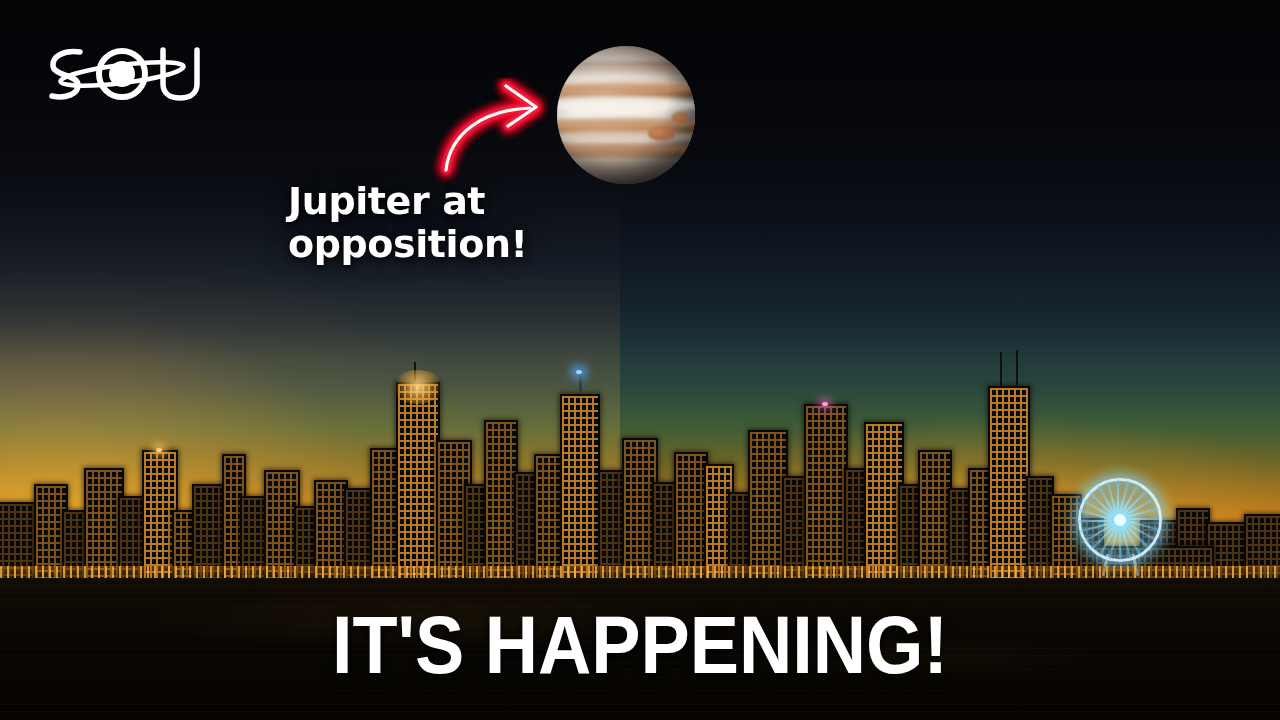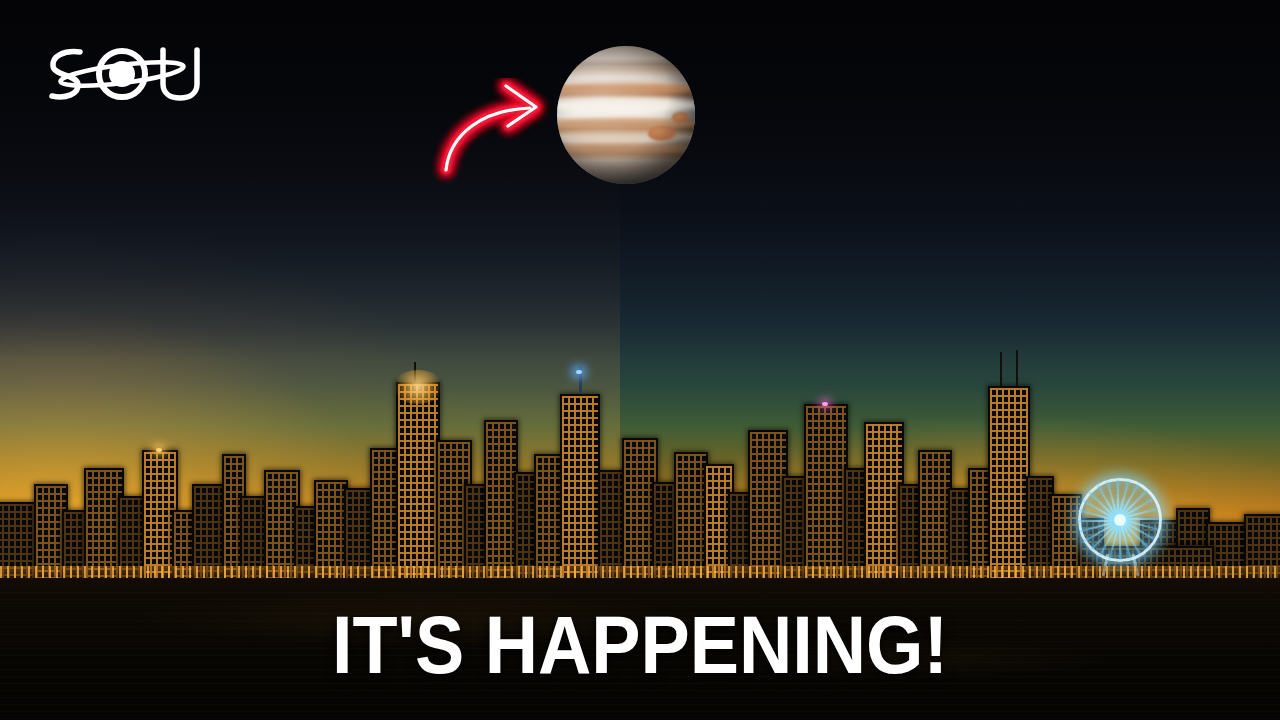--- a/index.html
+++ b/index.html
@@ -388,16 +388,20 @@
 
       <circle cx="86" cy="38" r="23" fill="none" stroke="#ffffff" stroke-width="6"></circle>
       <circle cx="86" cy="38" r="13" fill="#ffffff"></circle>
 
       <ellipse cx="86" cy="38" rx="62" ry="9" fill="none" stroke="#ffffff" stroke-width="4.5" transform="rotate(-7 86 38)"></ellipse>
 
       <path d="M63,38 a23,23 0 0 1 46,0 z" fill="#000" opacity="0"></path>
     </svg>
   </div>
 
+  <div class="callout">
+    <span class="l1">Jupiter at</span>
+    <span class="l2">opposition!</span>
+  </div>
 
   <div class="headline">IT'S HAPPENING!</div>
 
 </div>
 
 </body></html>

